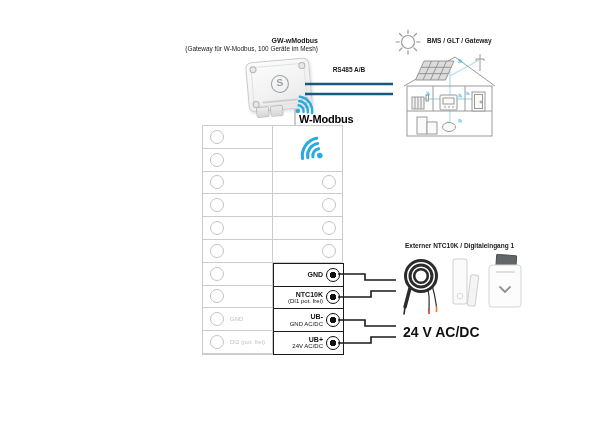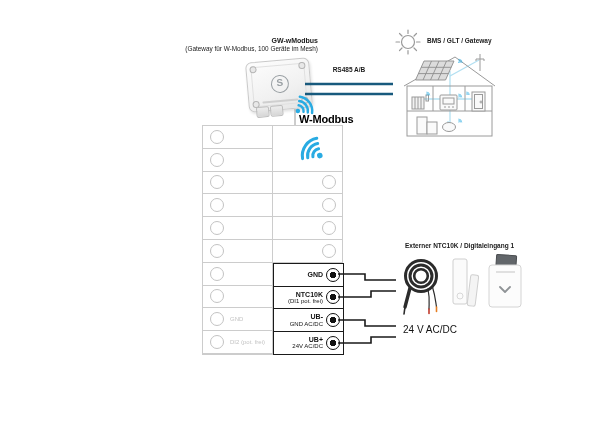--- a/index.html
+++ b/index.html
@@ -16,21 +16,21 @@
 
   
   #gw-label{position:absolute;left:140px;top:37px;width:178px;text-align:right;color:#1a1a1a;}
   #gw-label .t1{font-size:7px;font-weight:bold;line-height:1.2;}
   #gw-label .t2{font-size:6.4px;line-height:1.2;}
 
   #wmodbus-label{position:absolute;left:299px;top:113px;font-size:11px;font-weight:bold;color:#000;letter-spacing:-0.2px;}
   #rs485-label{position:absolute;left:305px;top:66px;width:88px;text-align:center;font-size:6.5px;font-weight:bold;color:#1a1a1a;}
   #bms-label{position:absolute;left:427px;top:37px;font-size:6.5px;font-weight:bold;color:#1a1a1a;}
   #ext-label{position:absolute;left:405px;top:242px;font-size:6.5px;font-weight:bold;color:#1a1a1a;}
-  #power-label{position:absolute;left:403px;top:324px;font-size:10px;font-weight:normal;color:#111;}
+  #power-label{position:absolute;left:403px;top:324px;font-size:14px;font-weight:bold;color:#111;}
 
   
   #device{position:absolute;left:247px;top:60px;width:64px;height:50px;transform:rotate(-5deg);}
   #device .body{position:absolute;inset:0;background:linear-gradient(160deg,#fdfdfd 0%,#f1f1f1 60%,#e4e4e4 100%);border:1px solid #c9c9c9;border-radius:6px;box-shadow:1px 2px 3px rgba(0,0,0,0.12);}
   #device .face{position:absolute;left:5px;top:5px;right:5px;bottom:5px;border:1px solid #e0e0e0;border-radius:4px;}
   #device .screw{position:absolute;width:5px;height:5px;border-radius:50%;background:#e8e8e8;border:1px solid #b5b5b5;}
   #device .s1{left:4px;top:4px}#device .s2{right:4px;top:4px}#device .s3{left:4px;bottom:4px}#device .s4{right:4px;bottom:4px}
   #device .logo{position:absolute;left:50%;top:45%;width:16px;height:16px;margin:-8px 0 0 -8px;border:1.5px solid #9aa0a4;border-radius:50%;color:#9aa0a4;font-weight:bold;font-size:10px;line-height:14px;text-align:center;}
   #device .brand{position:absolute;left:22%;bottom:8px;width:56%;height:2px;background:#cfcfcf;border-radius:1px;}
   #device .gland{position:absolute;bottom:-6px;width:11px;height:9px;background:linear-gradient(#ededed,#d6d6d6);border:1px solid #bdbdbd;border-radius:2px;}

